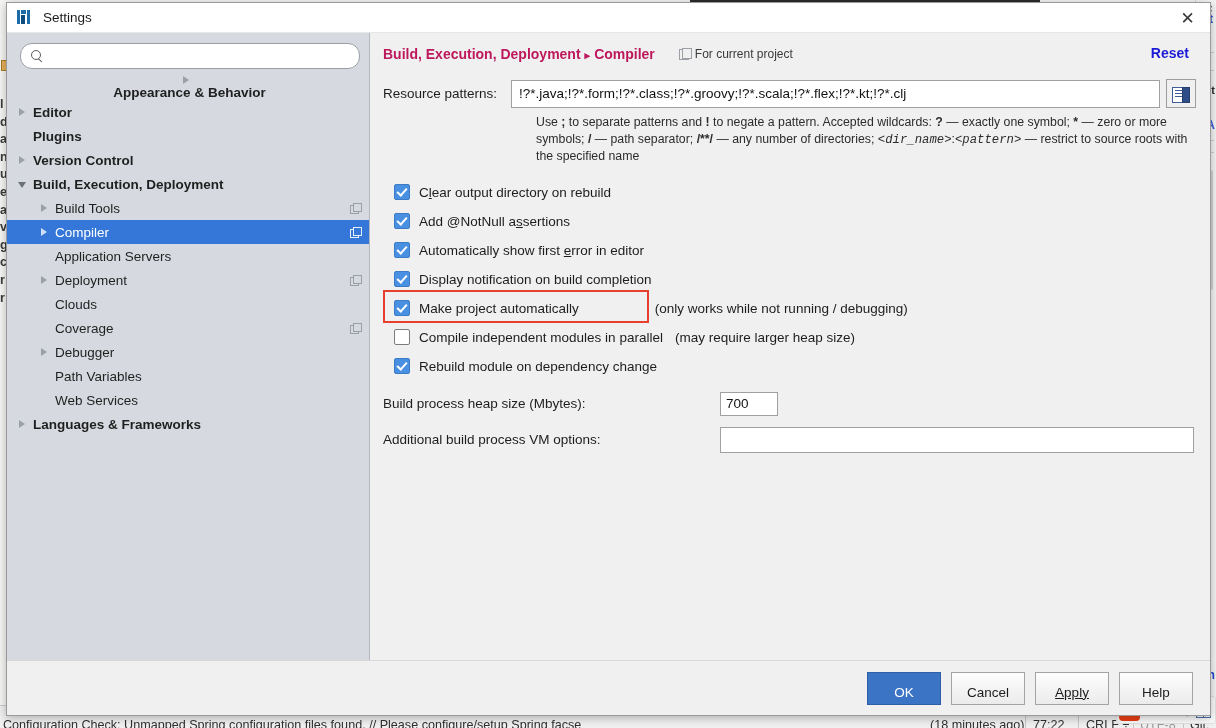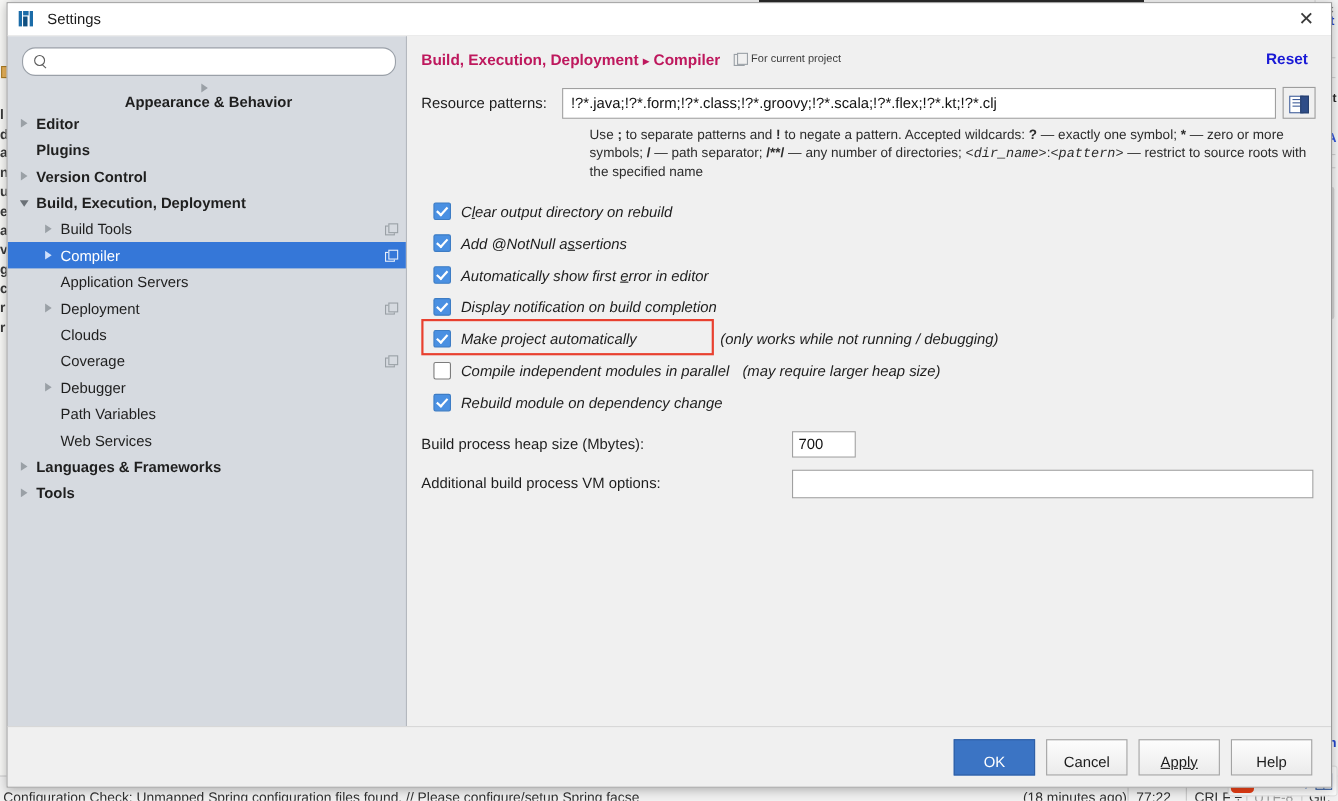--- a/index.html
+++ b/index.html
@@ -203,21 +203,21 @@
     display: flex; align-items: baseline;
     margin-top: 13px; position: relative;
   }
   #breadcrumb {
     font-size: 14px; font-weight: bold; color: #be185d;
     white-space: nowrap;
   }
   #bc-sep { margin: 0 4px; font-size: 11px; }
   #scope-chip {
     display: flex; align-items: center; gap: 5px;
-    margin-left: 12px; font-size: 10px; color: #3a3a3a;
+    margin-left: 24px; font-size: 12px; color: #3a3a3a;
   }
   #scope-icon { width: 11px; height: 11px; position: relative; }
   #scope-icon .o {
     position: absolute; left: 0; top: 1px; width: 8px; height: 9px;
     border: 1.2px solid #9aa0a6; background: #f0f0f0;
   }
   #scope-icon .i {
     position: absolute; left: 3px; top: 0px; width: 8px; height: 9px;
     border: 1.2px solid #9aa0a6; background: #f0f0f0;
   }
@@ -260,21 +260,21 @@
 
   #patterns-help {
     margin-left: 153px; margin-top: 6px;
     font-size: 12.3px; color: #2c2c2c; line-height: 16.5px;
     max-width: 660px;
   }
   #patterns-help b { font-weight: bold; }
   #patterns-help i { font-style: italic; font-family: Liberation Mono, monospace; }
 
   
-  #checkbox-list { margin-top: 13px; font-style: italic; }
+  #checkbox-list { margin-top: 13px; }
   .cb-row {
     display: flex; align-items: center;
     height: 29px; position: relative;
   }
   .cb-box {
     width: 14px; height: 14px; flex: 0 0 14px;
     border: 1px solid #7c7c7c; background: #fff;
     border-radius: 2px; position: relative;
     margin-left: 11px; cursor: pointer;
   }
@@ -494,24 +494,20 @@
             <span class="tree-label">Path Variables</span>
           </div>
           <div class="tree-row" style="padding-left: 33px;">
             <span class="arrow none"></span>
             <span class="tree-label">Web Services</span>
           </div>
           <div class="tree-row top" style="padding-left: 11px;">
             <span class="arrow right"></span>
             <span class="tree-label">Languages &amp; Frameworks</span>
           </div>
-          <div class="tree-row top" style="padding-left: 11px;">
-            <span class="arrow right"></span>
-            <span class="tree-label">Tools</span>
-          </div>
         </div>
     </div>
 
     <div id="main">
 
       <div id="breadcrumb-row">
         <div id="breadcrumb">
           <span>Build, Execution, Deployment</span><span id="bc-sep">▸</span><span>Compiler</span>
         </div>
         <div id="scope-chip">

